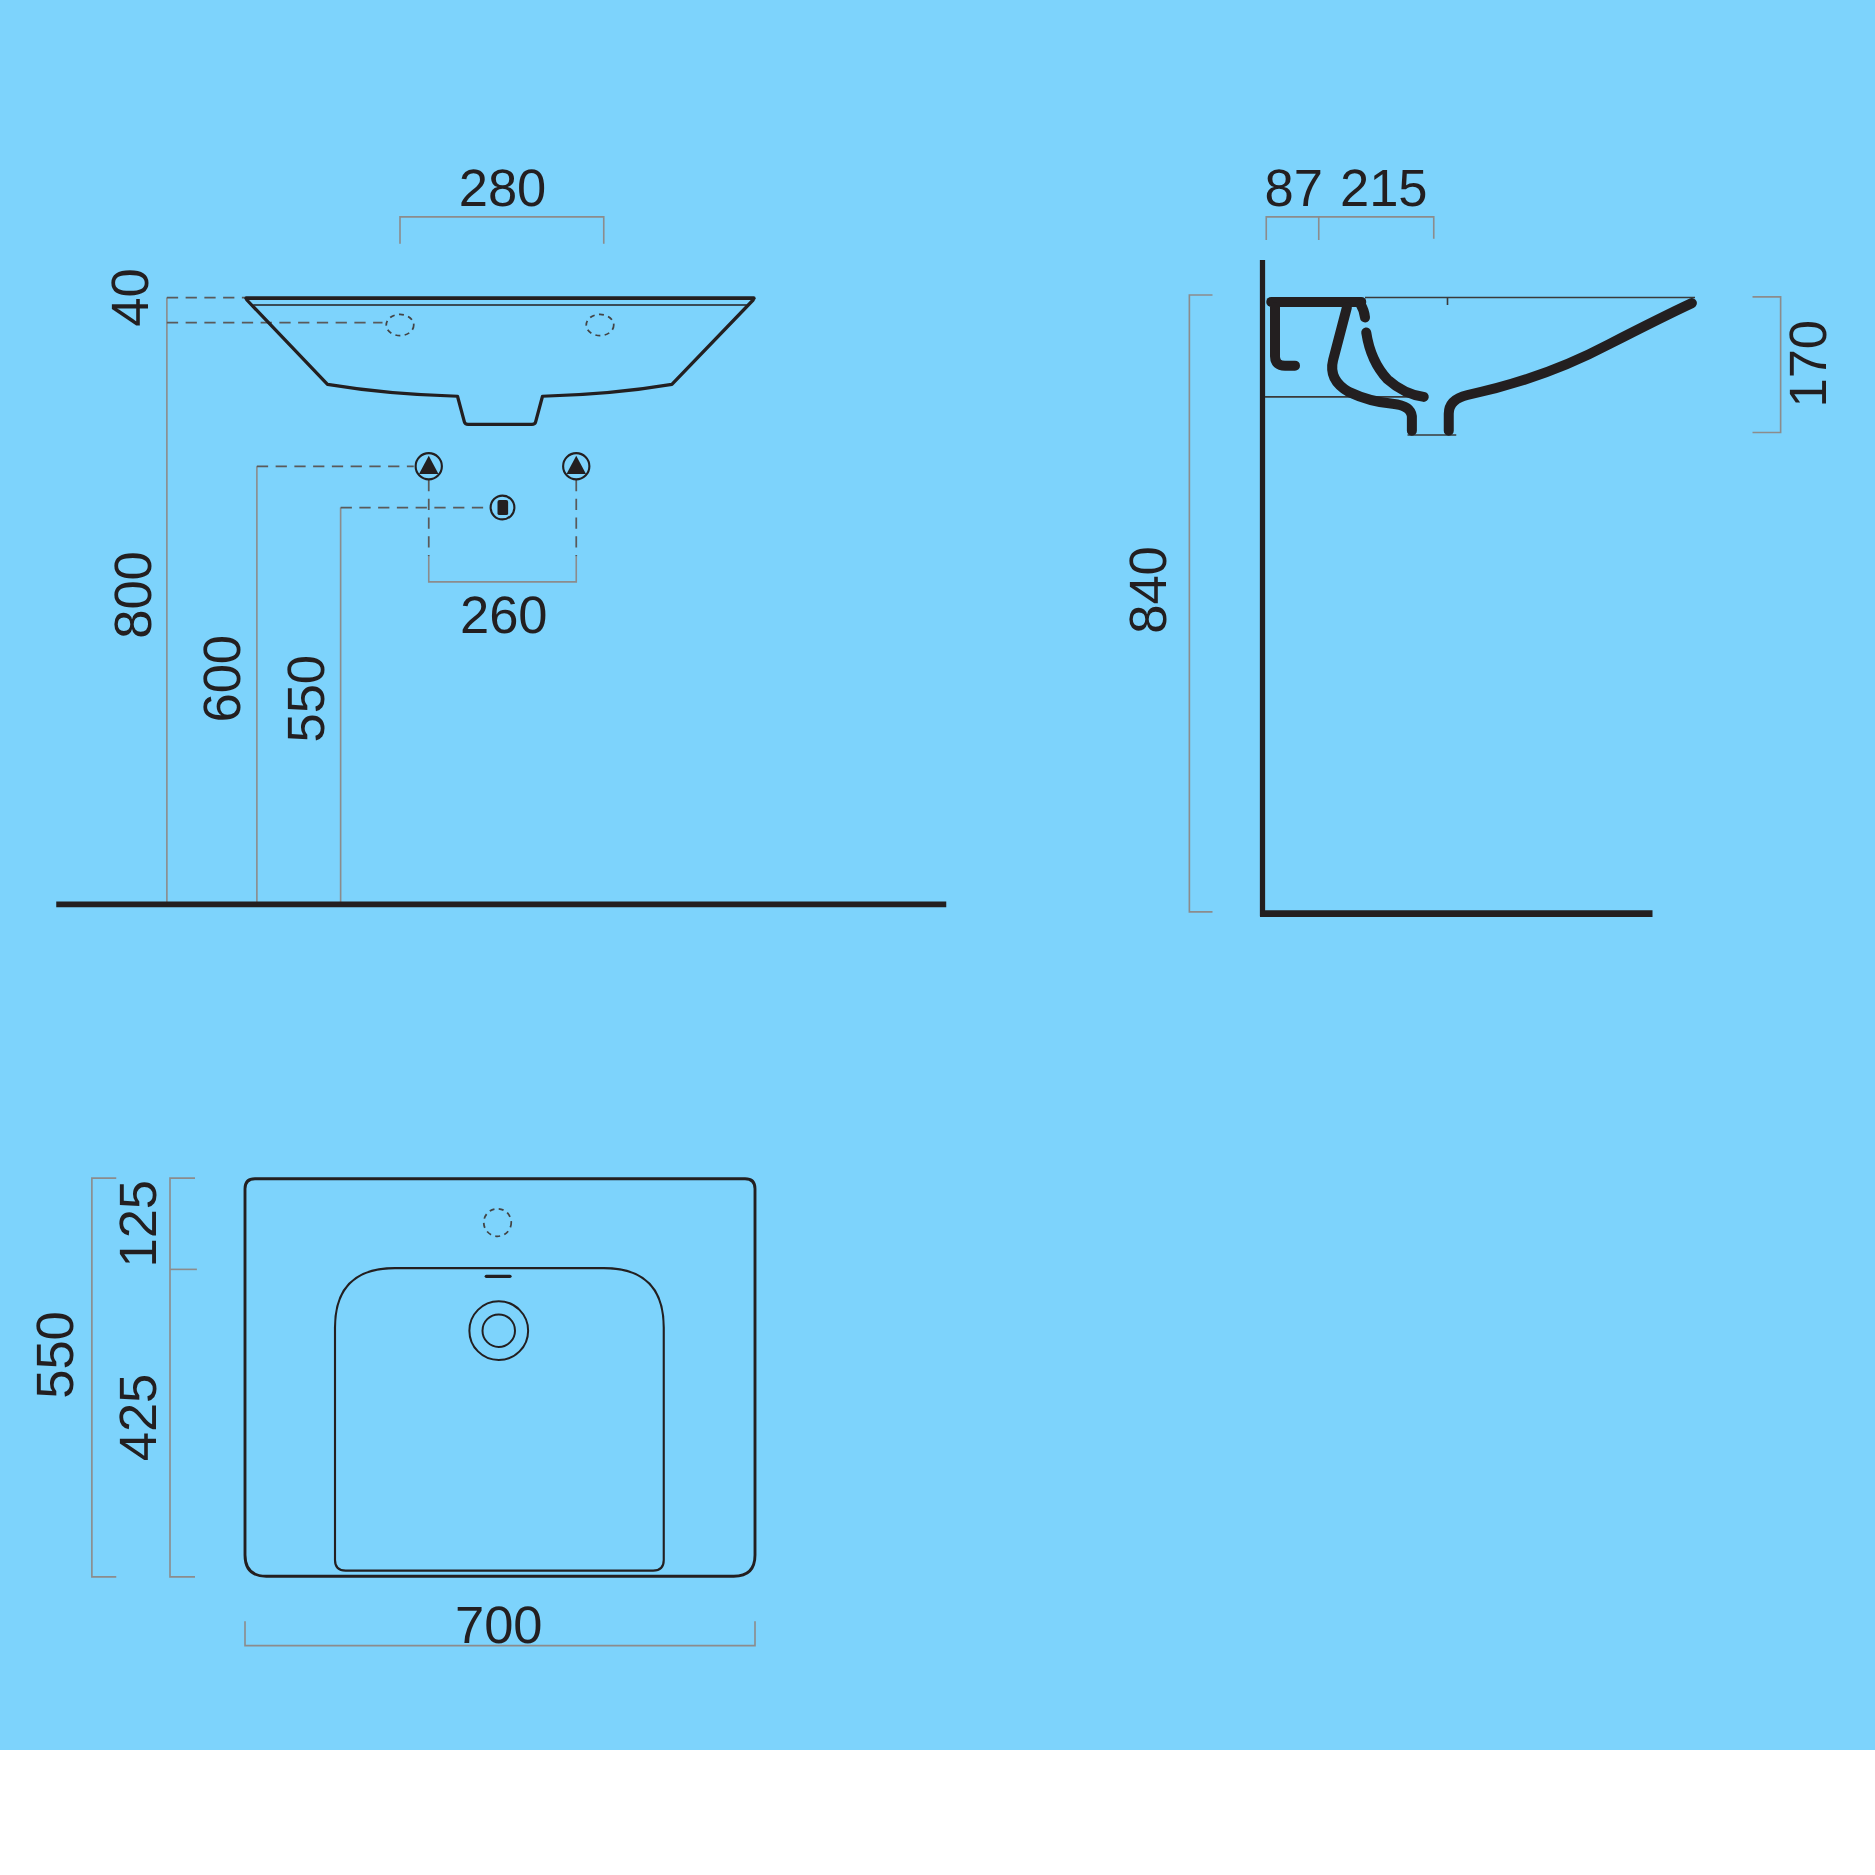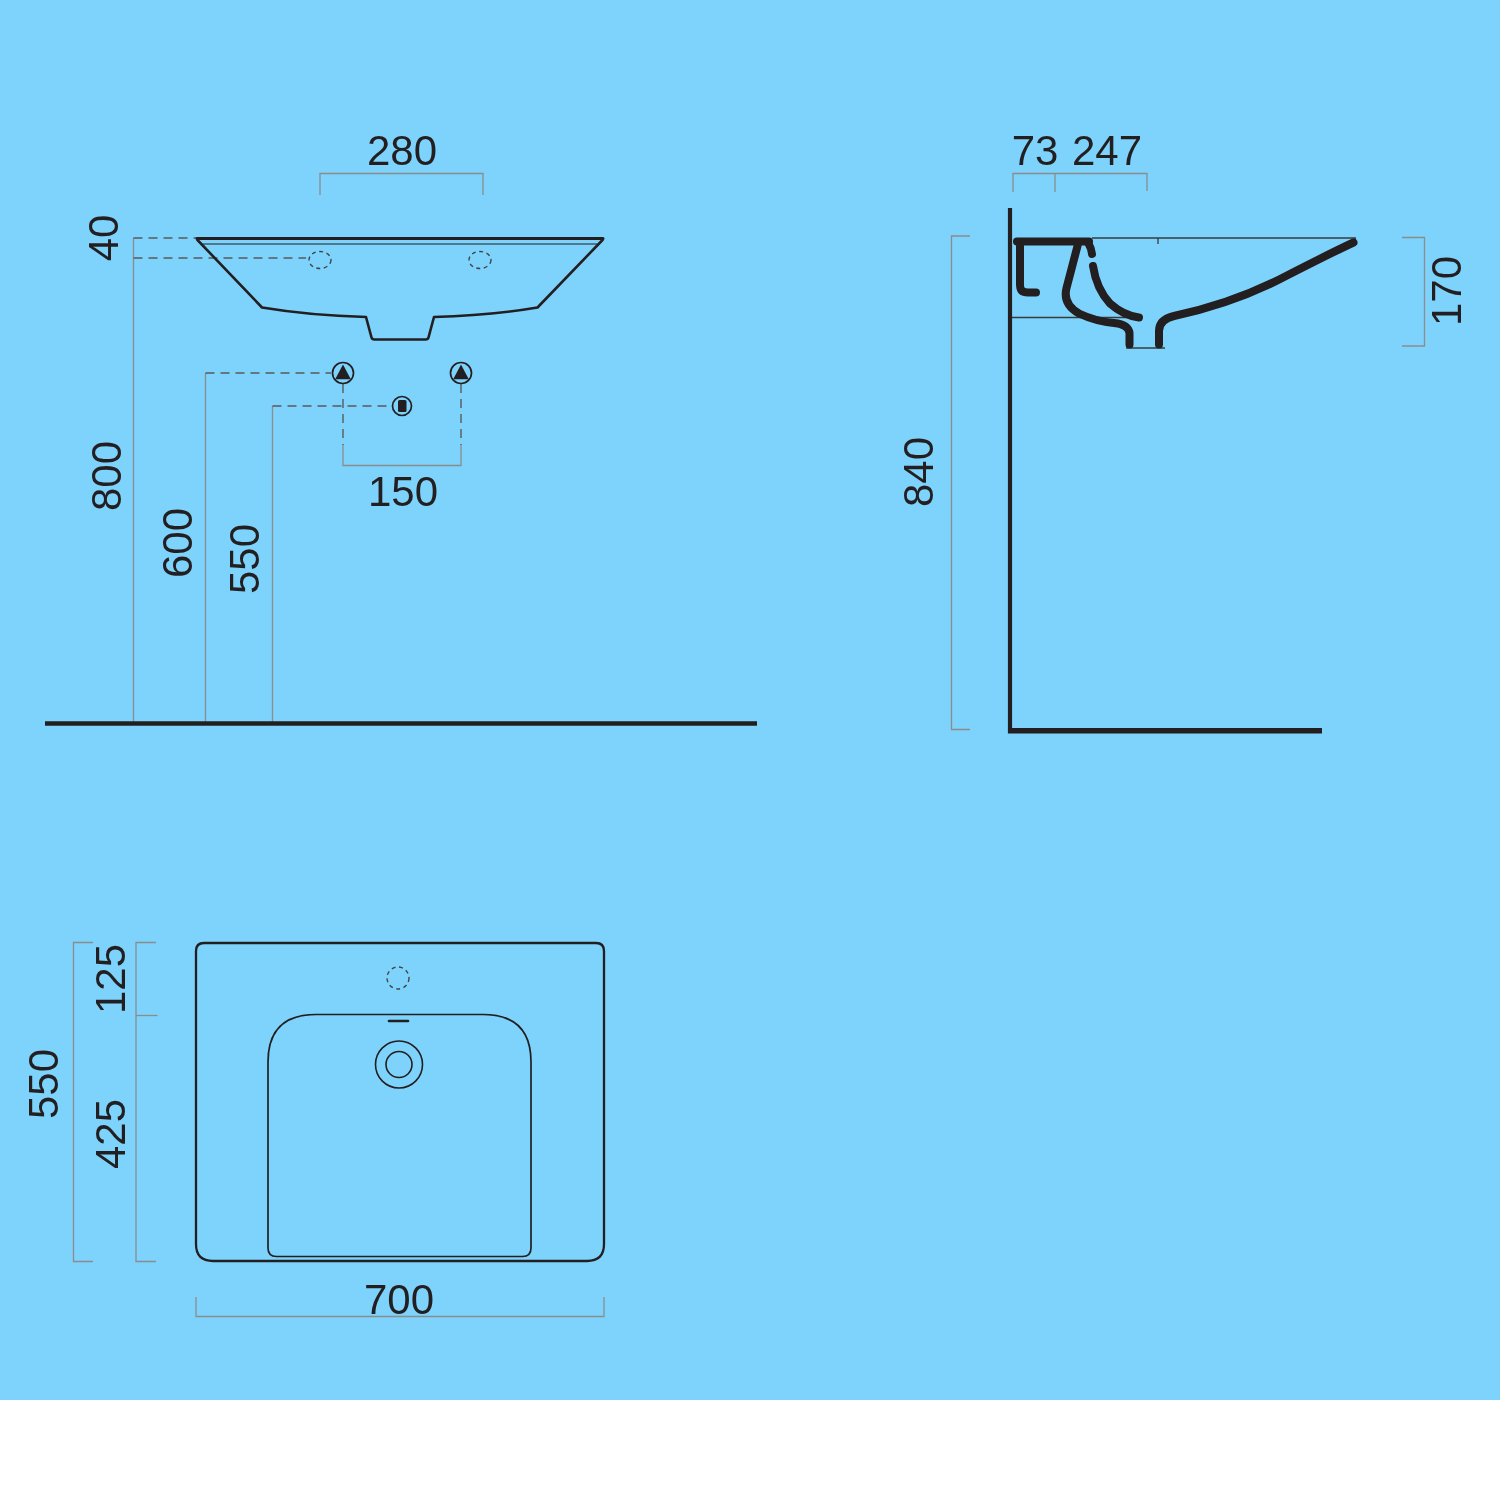--- a/index.html
+++ b/index.html
@@ -133,24 +133,24 @@
         <circle cx="399" cy="1064.5" r="13"></circle>
       </g>
     </g>
   </svg>
 
   <span class="label" style="left:402px; top:151px;">280</span>
   <span class="label vert" style="left:104px; top:238px;">40</span>
   <span class="label vert" style="left:107px; top:476px;">800</span>
   <span class="label vert" style="left:178px; top:543px;">600</span>
   <span class="label vert" style="left:245px; top:559px;">550</span>
-  <span class="label" style="left:403px; top:492px;">150</span>
+  <span class="label" style="left:403px; top:492px;">260</span>
 
-  <span class="label" style="left:1035px; top:151px;">73</span>
-  <span class="label" style="left:1107px; top:151px;">247</span>
+  <span class="label" style="left:1035px; top:151px;">87</span>
+  <span class="label" style="left:1107px; top:151px;">215</span>
   <span class="label vert" style="left:919px; top:472px;">840</span>
   <span class="label vert" style="left:1447px; top:291px;">170</span>
 
   <span class="label vert" style="left:111px; top:979px;">125</span>
   <span class="label vert" style="left:111px; top:1134px;">425</span>
   <span class="label vert" style="left:44px; top:1084px;">550</span>
   <span class="label" style="left:399px; top:1300px;">700</span>
 
 </div>
 

